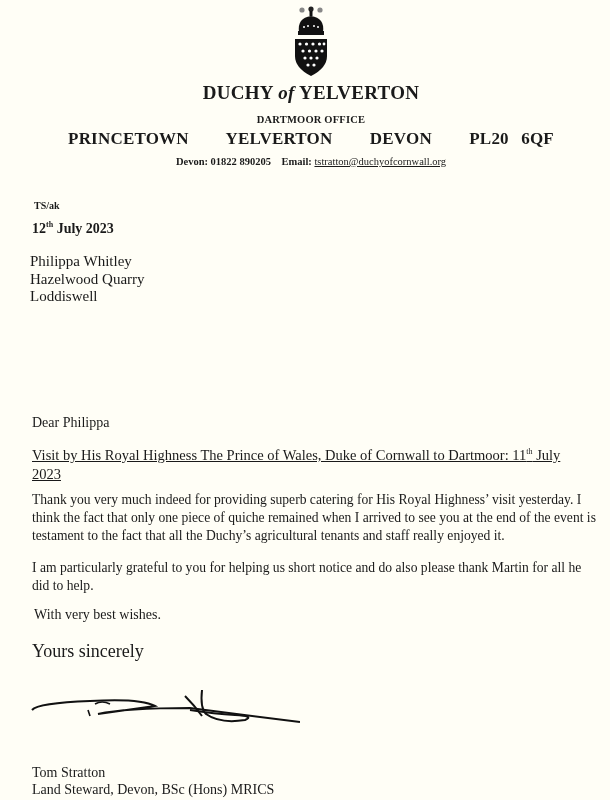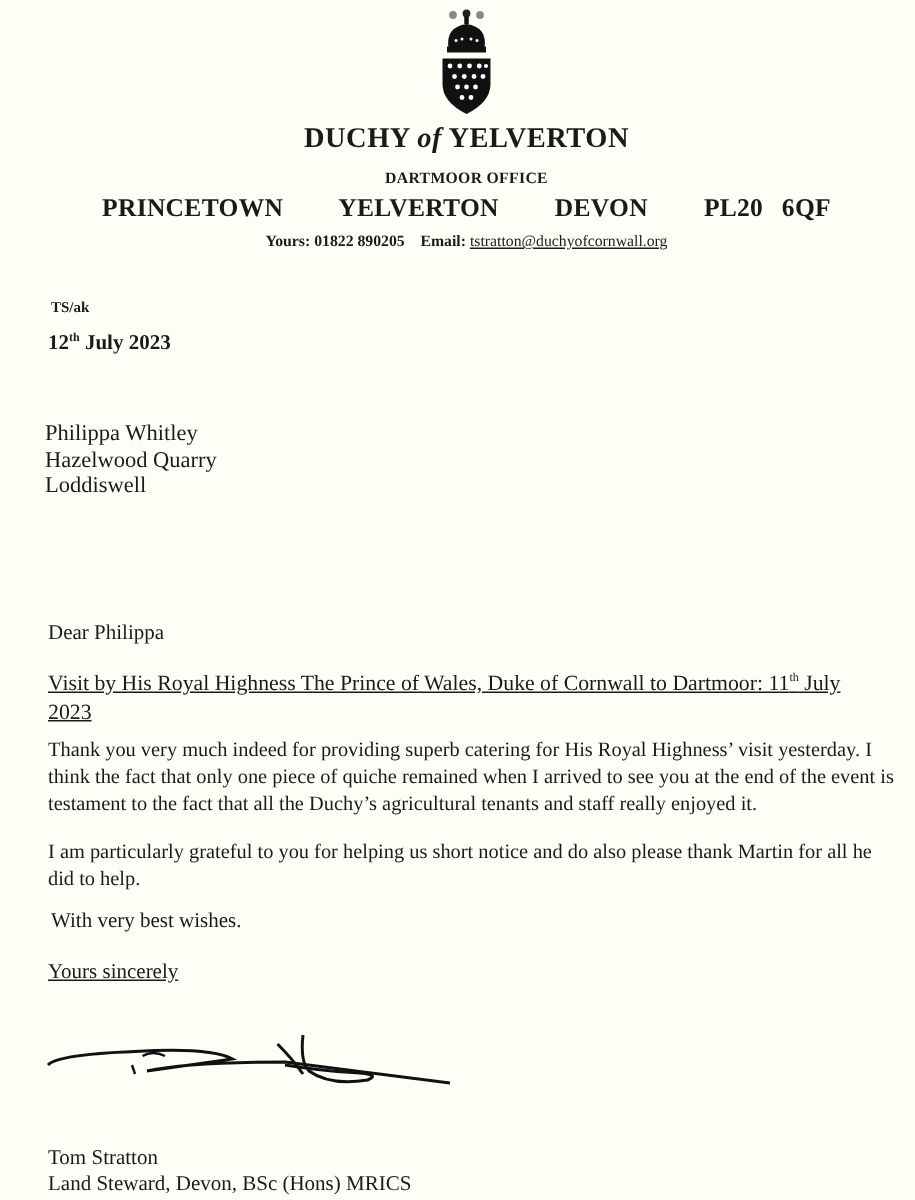--- a/index.html
+++ b/index.html
@@ -27,33 +27,33 @@
   }
   .contact {
     left:0; width:622px; top:156px; text-align:center;
     font-size:10.5px;
   }
   .contact .lbl { font-weight:bold; }
   .contact .email { text-decoration:underline; }
   .ref { left:34px; top:188px; font-size:10px; font-weight:bold;margin-top:12px; }
   .date { left:32px; top:220px; font-size:14px; font-weight:bold; }
   .date sup { font-size:8px; }
-  .recipient { left:30px; top:253px; font-size:15px; line-height:17.5px;margin-top:28px; }
+  .recipient { left:30px; top:253px; font-size:15px; line-height:17.5px; }
   .recipient div { white-space:nowrap; }
   .salutation { left:32px; top:415px; font-size:14px; }
   .subject {
     left:32px; top:442px; width:560px; font-size:14.5px; font-weight:normal;
     text-decoration:underline; line-height:19px;
   }
   .subject sup { font-size:8px; }
   .para { left:32px; width:570px; font-size:13.6px; line-height:18px; }
   .p1 { top:491px; }
   .p2 { top:559px; }
   .closing1 { left:34px; top:607px; font-size:14px; }
-  .closing2 { left:32px; top:641px; font-size:14px;text-decoration:underline; }
+  .closing2 { left:32px; top:641px; font-size:18px; }
   .signature { left:30px; top:688px; width:270px; height:45px; }
   .signer-name { left:32px; top:764px; font-size:14px; line-height:17px; }
   .signer-title { left:32px; top:781px; font-size:14px; line-height:17px; }
 </style>
 </head>
 <body>
 
 <svg class="abs crest" viewBox="0 0 44 70">
   <circle cx="13" cy="4" r="2.6" fill="#888"></circle>
   <circle cx="22" cy="3" r="2.6" fill="#222"></circle>
@@ -84,21 +84,21 @@
   </g>
 </svg>
 
 <div class="abs org-name"><span>DUCHY </span><span class="of">of</span><span> YELVERTON</span></div>
 
 <div class="abs office">DARTMOOR OFFICE</div>
 
 <div class="abs address" style="white-space:pre;">PRINCETOWN   YELVERTON   DEVON   PL20 6QF</div>
 
 <div class="abs contact">
-  <span class="lbl">Yours:</span>
+  <span class="lbl">Devon:</span>
   <span class="lbl">01822 890205</span>&nbsp;&nbsp;&nbsp;
   <span class="lbl">Email:</span>
   <span class="email">tstratton@duchyofcornwall.org</span>
 </div>
 
 <div class="abs ref">TS/ak</div>
 
 <div class="abs date"><span>12</span><sup>th</sup><span> July 2023</span></div>
 
 <div class="abs recipient">

